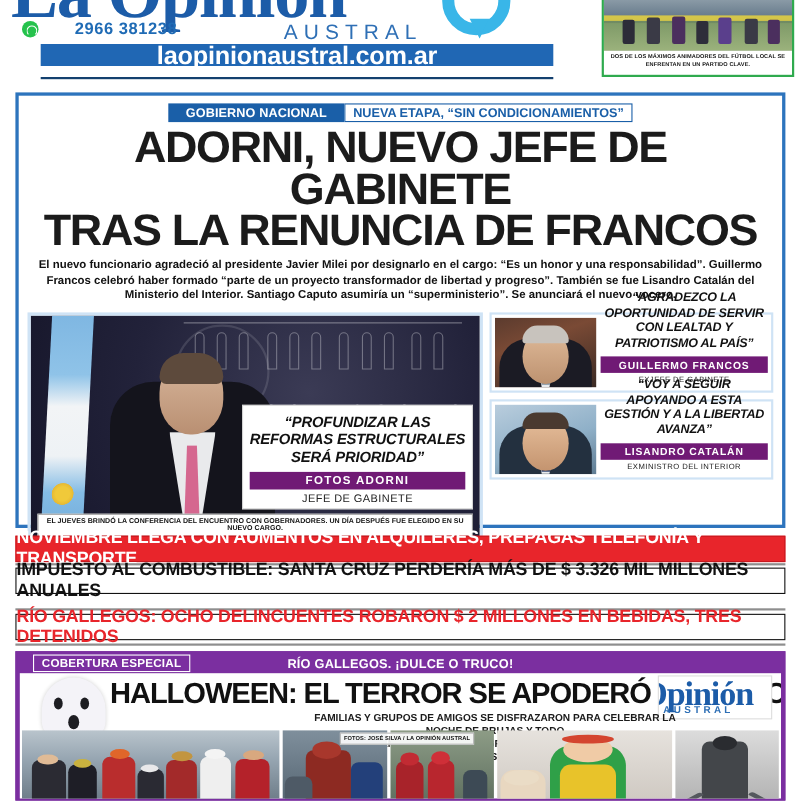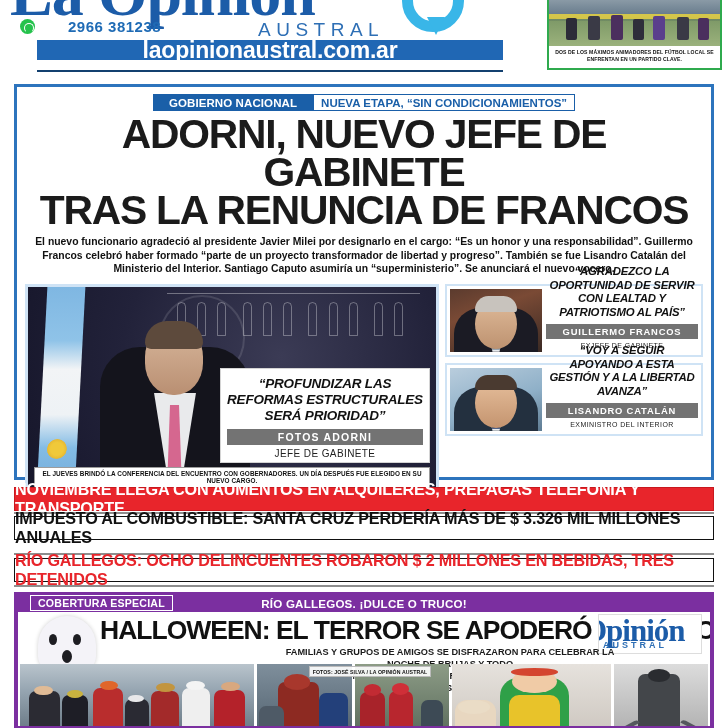--- a/index.html
+++ b/index.html
@@ -133,21 +133,21 @@
 
   .quote-overlay{
     position:absolute; right:6px; bottom:30px; width:210px; background:#fff;
     border:1px solid #d4d4d4; padding:7px 6px 0; text-align:center;
   }
   .quote-overlay .qt{
     font-style:italic;font-weight:bold;font-size:13.5px;line-height:16px;color:#111;
     letter-spacing:-0.2px;
   }
   .name-bar{
-    margin-top:5px;background:#737373;color:#fff;font-weight:bold;font-size:10.5px;
+    margin-top:5px;background:#701a75;color:#fff;font-weight:bold;font-size:10.5px;
     letter-spacing:1.2px;padding:2px 0;
   }
   .role-bar{font-size:10px;color:#222;padding:2.5px 0 3px;letter-spacing:0.4px;}
 
   .photo-cap{
     position:absolute;left:6px;right:6px;bottom:5px;background:#fff;
     border:1px solid #9c9c9c;
     font-size:6.4px;font-weight:bold;color:#111;text-align:center;
     padding:2.5px 2px;letter-spacing:0.05px;
   }

